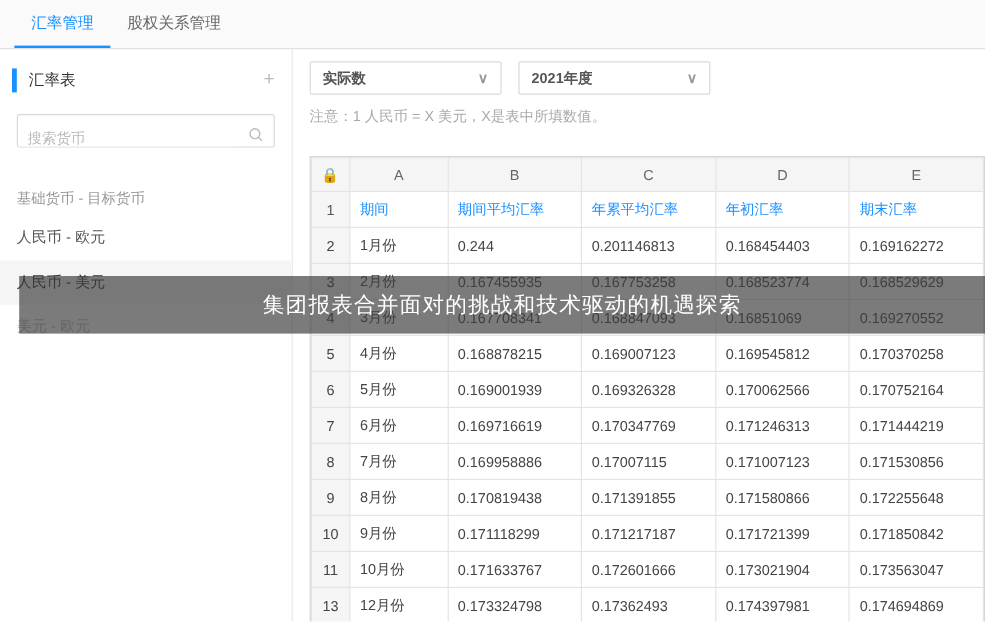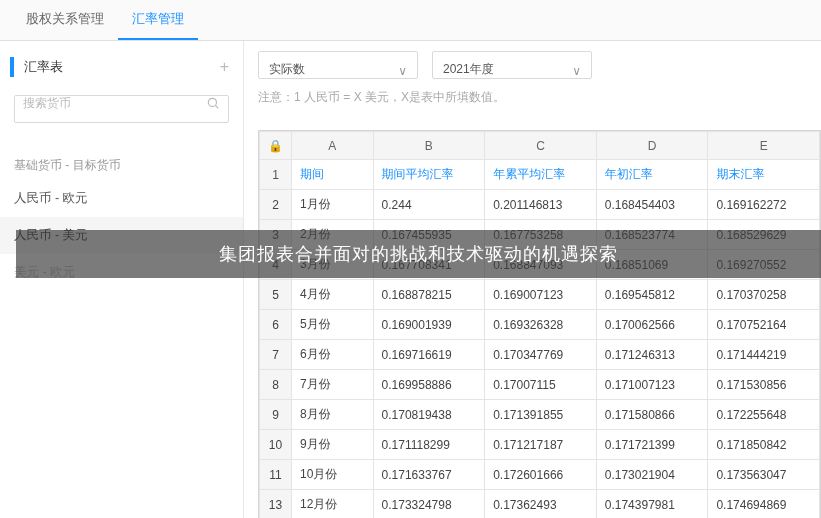--- a/index.html
+++ b/index.html
@@ -9,35 +9,35 @@
     .tab { padding: 10px 14px; cursor: pointer; color: #666; font-size: 13px; }
     .tab.active { color: #1890ff; border-bottom: 2px solid #1890ff; }
     
     .layout { display: flex; height: calc(100% - 40px); }
     .sidebar { width: 244px; border-right: 1px solid #e8e8e8; padding: 8px 0; }
     .sidebar-header { display: flex; align-items: center; padding: 8px 14px 8px 10px; }
     .sidebar-header .bar { width: 4px; height: 20px; background: #1890ff; margin-right: 10px; }
     .sidebar-header .title { flex: 1; font-size: 13px; color: #333; font-weight: 500; }
     .sidebar-header .plus { color: #bbb; font-size: 16px; cursor: pointer; }
     
-    .search-box { margin: 10px 14px 14px; display: flex; border: 1px solid #d9d9d9; border-radius: 2px; height: 28px; align-items: flex-start; }
+    .search-box { margin: 10px 14px 14px; display: flex; border: 1px solid #d9d9d9; border-radius: 2px; height: 28px; align-items: flex-end; }
     .search-box input { flex: 1; border: none; outline: none; padding: 0 8px; font-size: 12px; color: #333; }
     .search-box input::placeholder { color: #bbb; }
     .search-icon { padding: 0 8px; color: #bbb; }
     .search-icon svg { width: 14px; height: 14px; }
     
     .sidebar-label { padding: 6px 14px; color: #999; font-size: 12px; margin-top: 28px; }
     .currency-list { }
     .currency-item { padding: 10px 14px; color: #555; cursor: pointer; font-size: 12.5px; }
     .currency-item.active { background: #f5f5f5; color: #333; }
     .currency-item.muted { color: #bbb; }
     
     .main { flex: 1; padding: 10px 0 0 14px; overflow: hidden; }
     .controls { display: flex; gap: 14px; margin-bottom: 10px; }
-    .select { border: 1px solid #d9d9d9; border-radius: 2px; height: 28px; width: 160px; display: flex; align-items: flex-end; justify-content: space-between; padding: 0 10px; cursor: pointer; color: #555; font-size: 12px; background: #fff; }
+    .select { border: 1px solid #d9d9d9; border-radius: 2px; height: 28px; width: 160px; display: flex; align-items: center; justify-content: space-between; padding: 0 10px; cursor: pointer; color: #555; font-size: 12px; background: #fff; font-weight: bold; }
     .select .chev { color: #999; }
     
     .note { color: #aaa; font-size: 12px; margin-bottom: 24px; }
     
     .table-wrap { border: 1px solid #d6d6d6; }
     table { border-collapse: collapse; width: 100%; }
     th, td { border: 1px solid #e4e4e4; padding: 6px 8px; text-align: left; font-weight: normal; font-size: 12px; height: 28px; }
     .col-head th { background: #f5f5f5; color: #666; text-align: center; }
     .col-head .lock { width: 30px; text-align: center; }
     .row-num { background: #f5f5f5; text-align: center; color: #555; width: 30px; }
@@ -46,22 +46,22 @@
     .data-row td { color: #444; }
     .col-a { width: 120px; }
     .col-other { width: 130px; }
     
     .overlay { position: absolute; left: 16px; right: 0; top: 230px; height: 48px; background: rgba(60,60,60,0.68); display: flex; align-items: center; justify-content: center; color: #fff; font-size: 18px; letter-spacing: 1px; pointer-events: none; }
   </style>
 </head>
 <body>
 
 <div class="tabs">
+  <div class="tab active">汇率管理</div>
   <div class="tab">股权关系管理</div>
-  <div class="tab active">汇率管理</div>
 </div>
 
 <div class="layout">
   <div class="sidebar">
     <div class="sidebar-header">
       <div class="bar"></div>
       <div class="title">汇率表</div>
       <div class="plus">+</div>
     </div>
     <div class="search-box">

